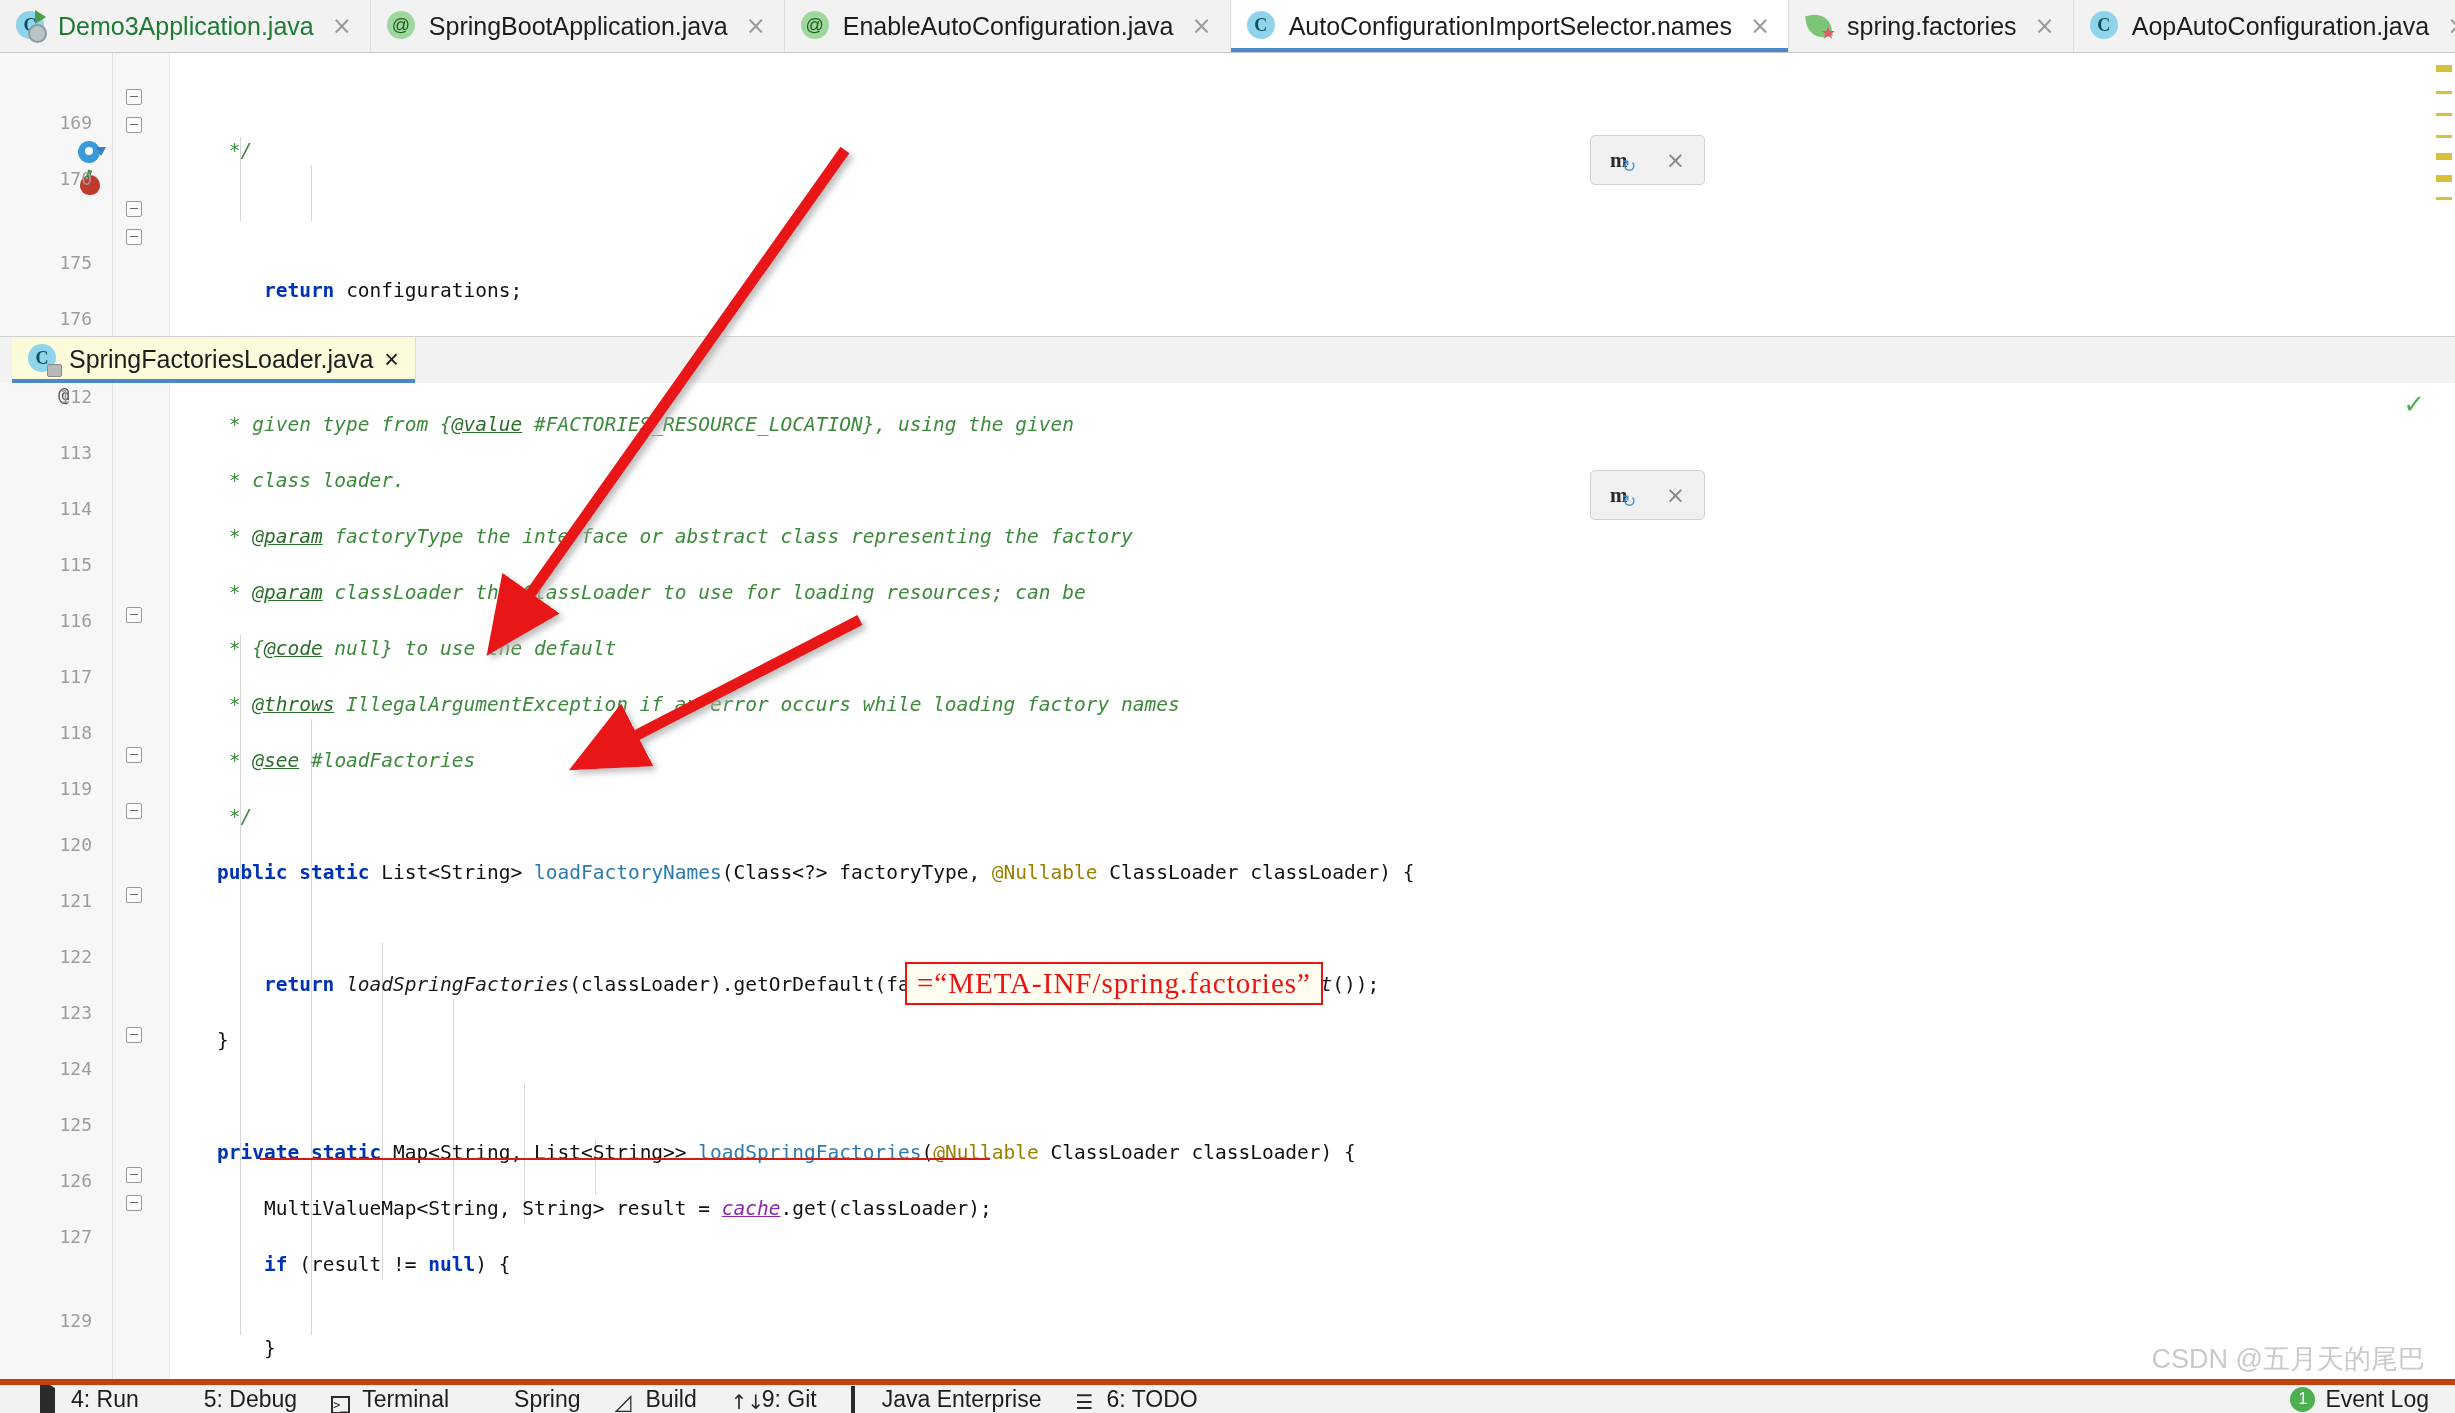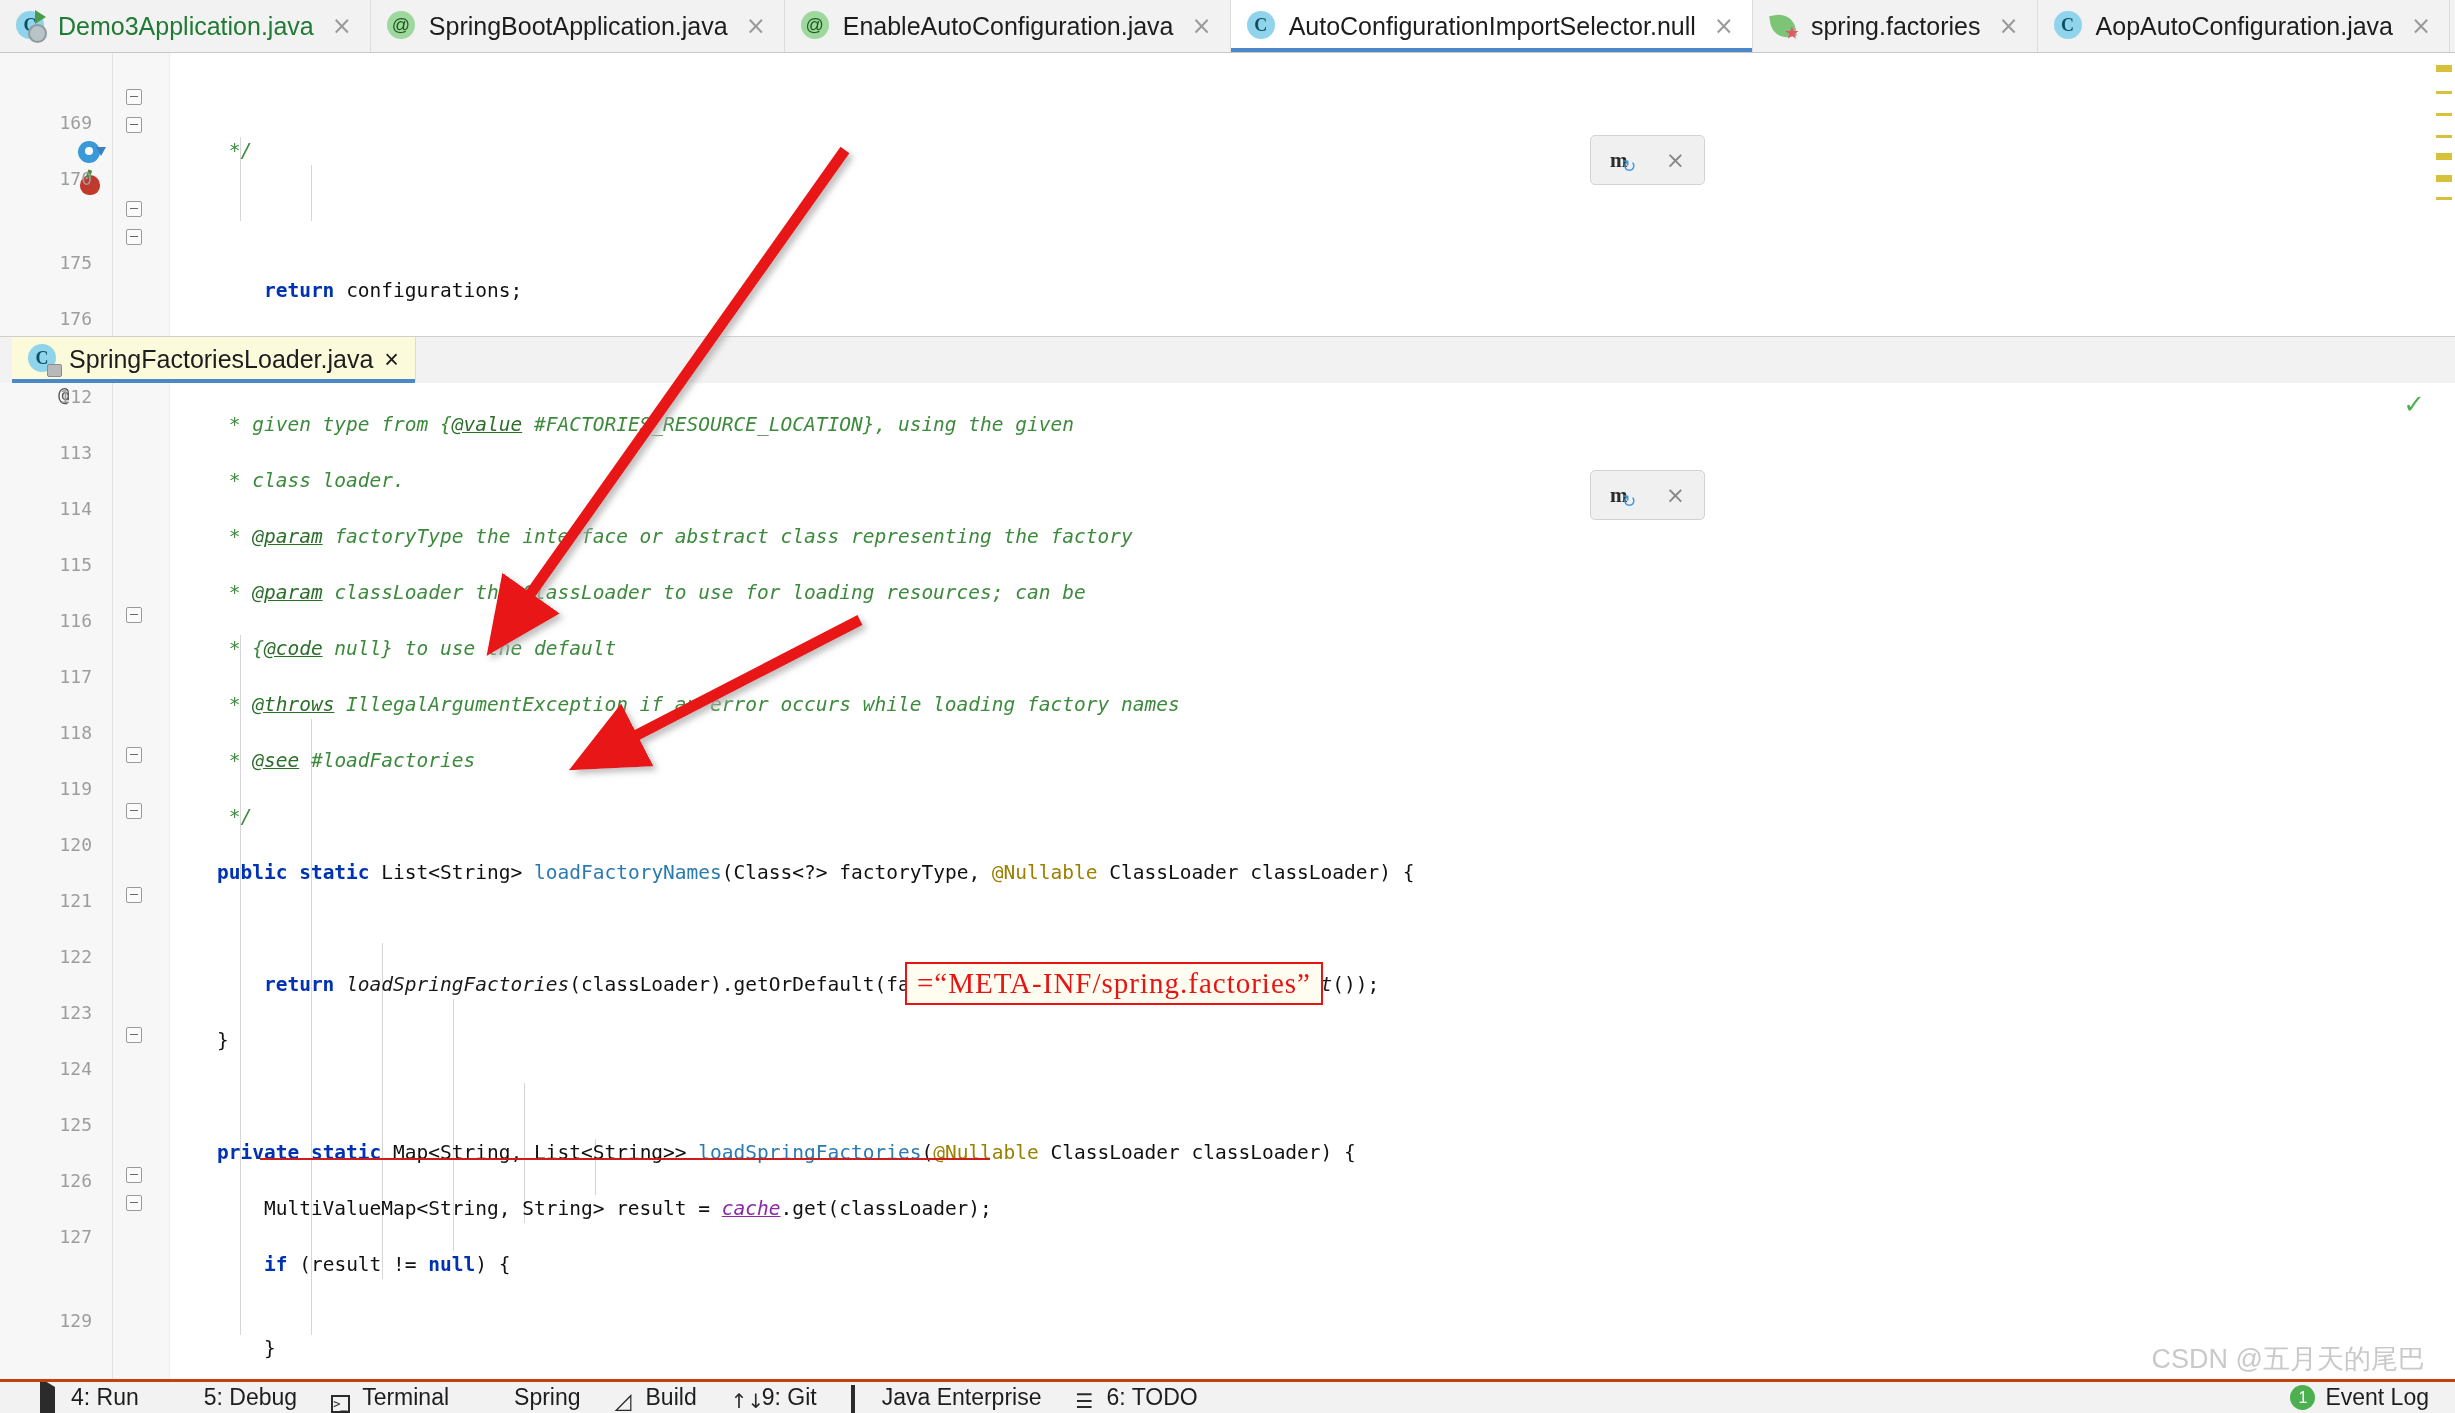--- a/index.html
+++ b/index.html
@@ -201,21 +201,21 @@
     font-size: 29px; letter-spacing: 1px; white-space: nowrap;
     padding: 3px 10px;
   }
   .underline-red {
     position: absolute; height: 2px; background: #cf1b1b;
   }
 
   
   .statusbar {
     position: absolute; left: 0; bottom: 0; width: 2455px; height: 34px;
-    background: #f2f2f2; border-top: 3px solid #c2410c;
+    background: #f2f2f2; border-top: 6px solid #c2410c;
     display: flex; align-items: center; gap: 34px; padding-left: 40px;
     font-size: 23px; color: #1d1d1d; overflow: hidden;
   }
   .sb-item { display: flex; align-items: center; gap: 9px; white-space: nowrap; }
   .sb-ico { width: 22px; height: 22px; position: relative; flex: 0 0 22px; }
   .sb-play { width:0;height:0;border-left:15px solid #2b2b2b;border-top:9px solid transparent;border-bottom:9px solid transparent; }
   .sb-bug { width:16px;height:18px;background:#2b2b2b;border-radius:50% 50% 45% 45%;margin-left:3px; }
   .sb-term { width:20px;height:17px;border:2px solid #2b2b2b;color:#2b2b2b;font-size:12px;line-height:13px;text-align:center;font-family:"DejaVu Sans Mono",monospace; }
   .sb-leaf { width:18px;height:18px;background:#2b2b2b;border-radius:0 70% 0 70%;transform:rotate(-10deg); }
   .sb-build { color:#2b2b2b;font-size:22px;line-height:22px;font-family:"DejaVu Sans",sans-serif; }
@@ -261,21 +261,21 @@
         <span class="ico-anno">@</span>
       </span>
       <span class="label">EnableAutoConfiguration.java</span>
       <span class="xbtn">×</span>
     </div>
 
     <div class="tab active">
       <span class="tab-ico">
         <span class="ico-class">C</span>
       </span>
-      <span class="label">AutoConfigurationImportSelector.null</span>
+      <span class="label">AutoConfigurationImportSelector.names</span>
       <span class="xbtn">×</span>
     </div>
 
     <div class="tab">
       <span class="tab-ico ico-spring">
         <span class="leaf"></span>
           <span class="leaf-star"></span>
       </span>
       <span class="label">spring.factories</span>
       <span class="xbtn">×</span>

